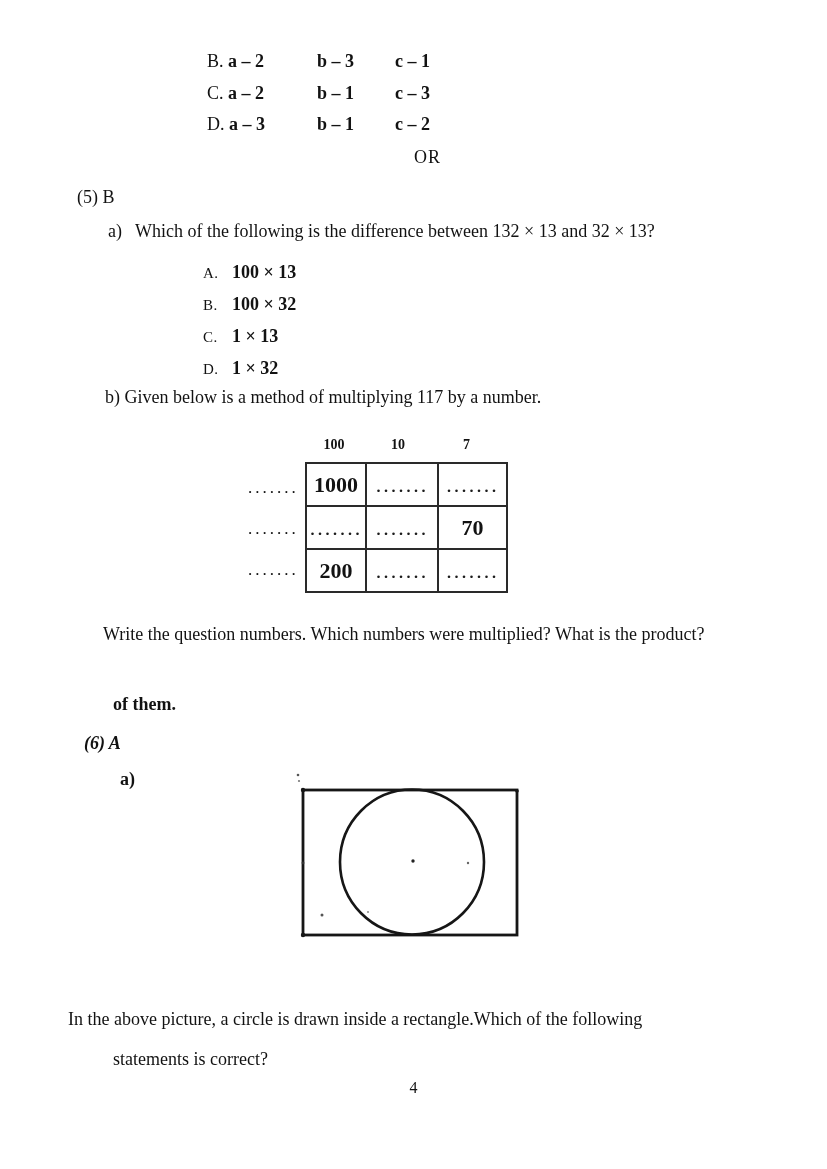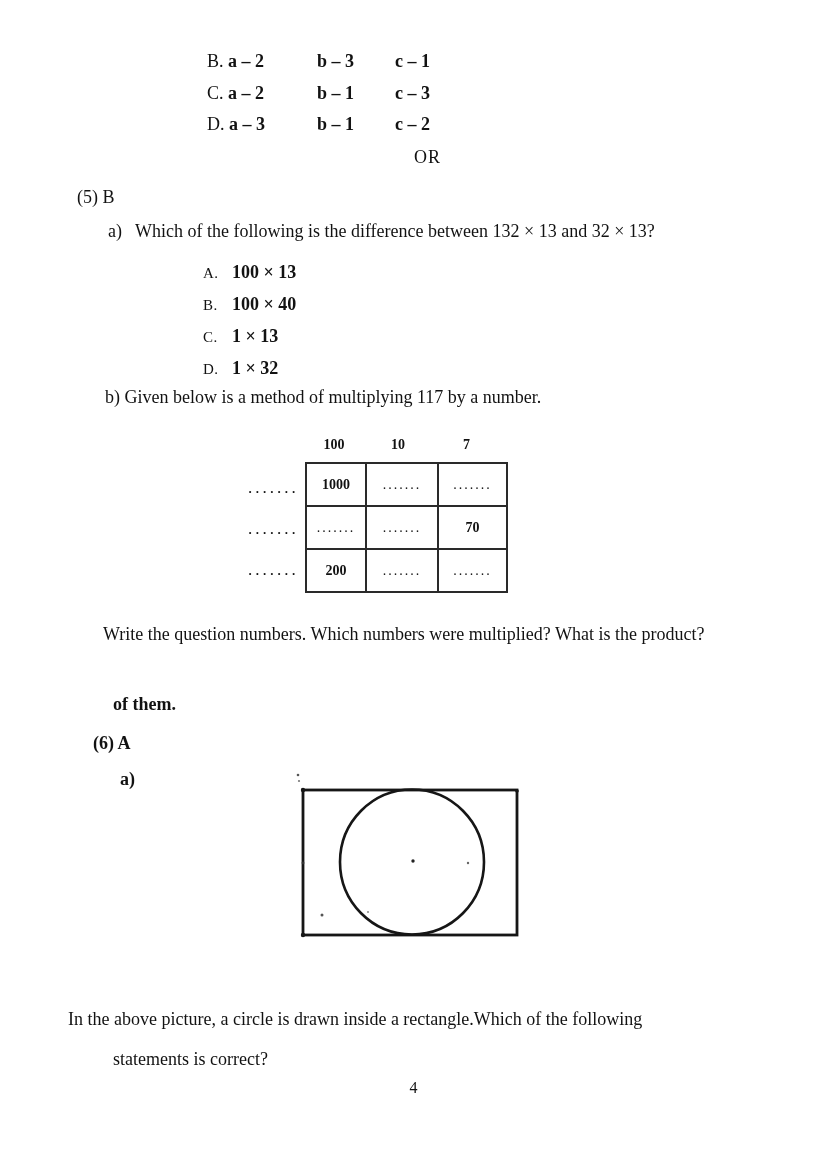--- a/index.html
+++ b/index.html
@@ -33,21 +33,21 @@
 
   
   .mtable {
     position: absolute; left: 305px; top: 462px;
     border-collapse: collapse; table-layout: fixed;
   }
   .mtable td {
     border: 2px solid #2a2a2a;
     height: 41px; padding: 0;
     text-align: center; vertical-align: middle;
-    font-size: 14px;
+    font-size: 22px;
   }
   .mtable .w1 { width: 58px; } .mtable .w2 { width: 70px; } .mtable .w3 { width: 67px; }
   .mtable .num { font-weight: bold; }
   .mtable .dots { letter-spacing: 2px; color: #1c1c1c; }
 
   .th { position: absolute; top: 437px; text-align: center; font-weight: bold; font-size: 14px; line-height: 1.2; }
   .th1 { left: 305px; width: 58px; }
   .th2 { left: 363px; width: 70px; }
   .th3 { left: 433px; width: 67px; }
 
@@ -77,21 +77,21 @@
   <div class="t" style="left:77px; top:187px;">(5) B</div>
 
   <div class="t qline" style="left:108px; top:221px;">
     <span class="marker">a)</span><span>Which of the following is the difference between 132 × 13 and 32 × 13?</span>
   </div>
 
   <div class="t opt" style="top:262px">
     <span class="letter">A.</span><span class="val">100 × 13</span>
   </div>
   <div class="t opt" style="top:294px">
-    <span class="letter">B.</span><span class="val">100 × 40</span>
+    <span class="letter">B.</span><span class="val">100 × 32</span>
   </div>
   <div class="t opt" style="top:326px">
     <span class="letter">C.</span><span class="val">1 × 13</span>
   </div>
   <div class="t opt" style="top:358px">
     <span class="letter">D.</span><span class="val">1 × 32</span>
   </div>
 
   <div class="t" style="left:105px; top:387px;">b) Given below is a method of multiplying 117 by a number.</div>
 
@@ -120,21 +120,21 @@
       <td class="w2 dots">.......</td>
       <td class="w3 dots">.......</td>
     </tr>
   </tbody>
     </table>
 
   <div class="t" style="left:103px; top:624px;">Write the question numbers. Which numbers were multiplied? What is the product?</div>
 
   <div class="t b" style="left:113px; top:694px;">of them.</div>
 
-  <div class="t b" style="left:93px; top:733px;">(6) A</div>
+  <div class="t b" style="left:84px; top:733px;font-style:italic;">(6) A</div>
   <div class="t b" style="left:120px; top:769px;">a)</div>
 
   <svg class="fig" viewBox="0 0 245 185">
 
     <circle cx="10" cy="9" r="1.3" fill="#555"></circle>
     <circle cx="11" cy="15" r="1.1" fill="#777"></circle>
 
     <rect x="15" y="24" width="214" height="145" fill="none" stroke="#161616" stroke-width="2.8"></rect>
 
     <circle cx="15" cy="24" r="2.2" fill="#161616"></circle>

